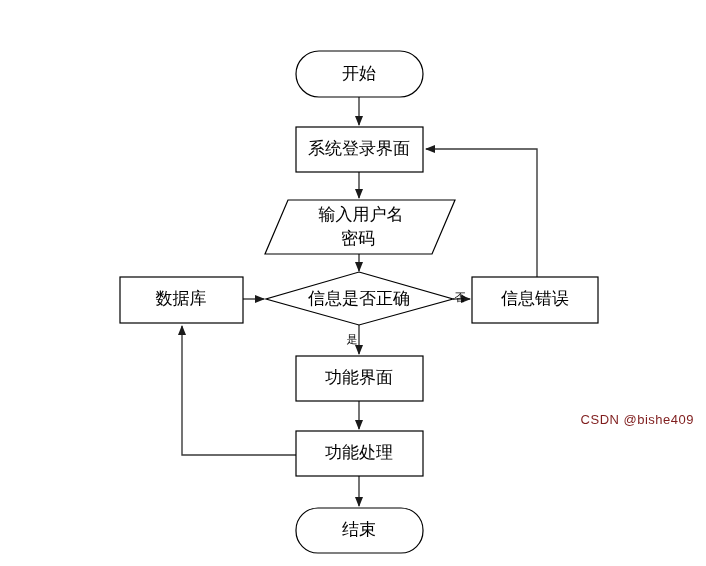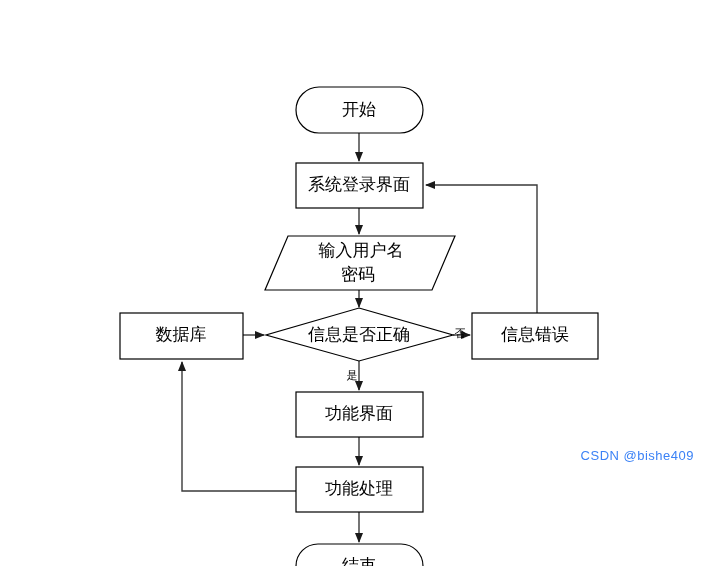--- a/index.html
+++ b/index.html
@@ -11,21 +11,20 @@
     width: 706px;
     height: 566px;
     background: #ffffff;
     font-family: "Liberation Sans", "DejaVu Sans", sans-serif;
     overflow: hidden;
   }
   #diagram-root {
     position: relative;
     width: 706px;
     height: 435px;
-    margin-top: 36px;
   }
   svg#flow-svg {
     position: absolute;
     top: 0;
     left: 0;
     width: 706px;
     height: 566px;
   }
   .node-shape {
     fill: #ffffff;
@@ -50,21 +49,21 @@
     fill: #000000;
     text-anchor: middle;
     dominant-baseline: middle;
   }
   .watermark-text {
     position: absolute;
     right: 12px;
     bottom: 8px;
     font-family: "Liberation Sans", "DejaVu Sans", sans-serif;
     font-size: 13px;
-    color: #3b82f6;
+    color: #7f1d1d;
     letter-spacing: 0.5px;
     user-select: none;
   }
 </style>
 </head>
 <body>
 
 <div id="diagram-root">
 
   <svg id="flow-svg" viewBox="0 0 706 566">

